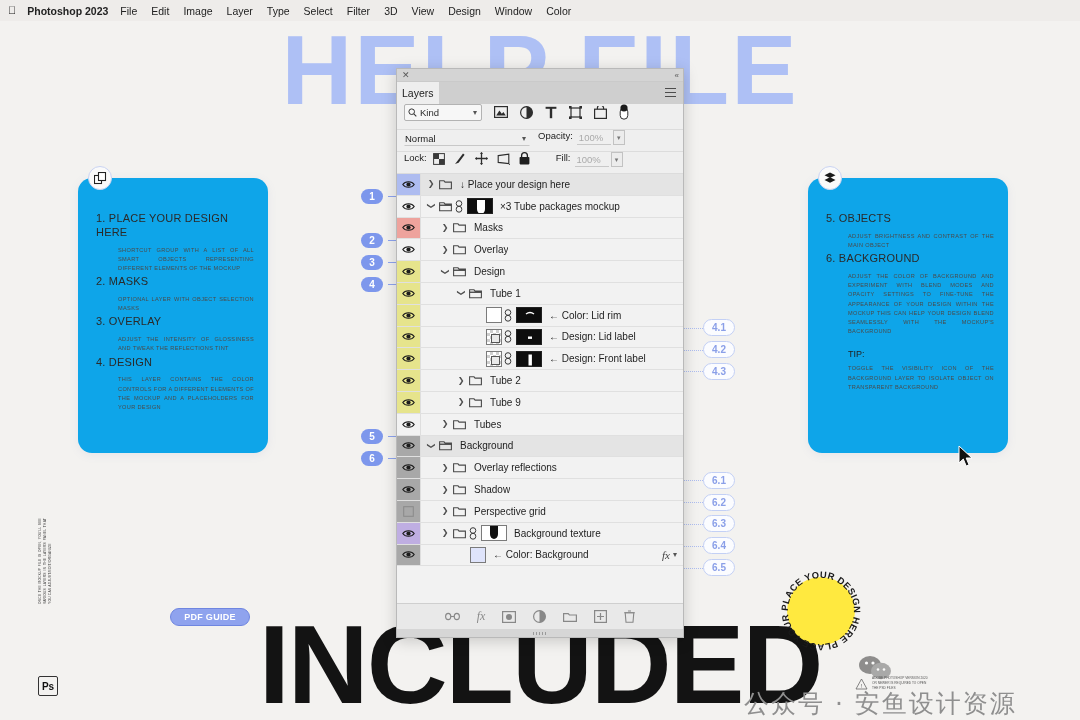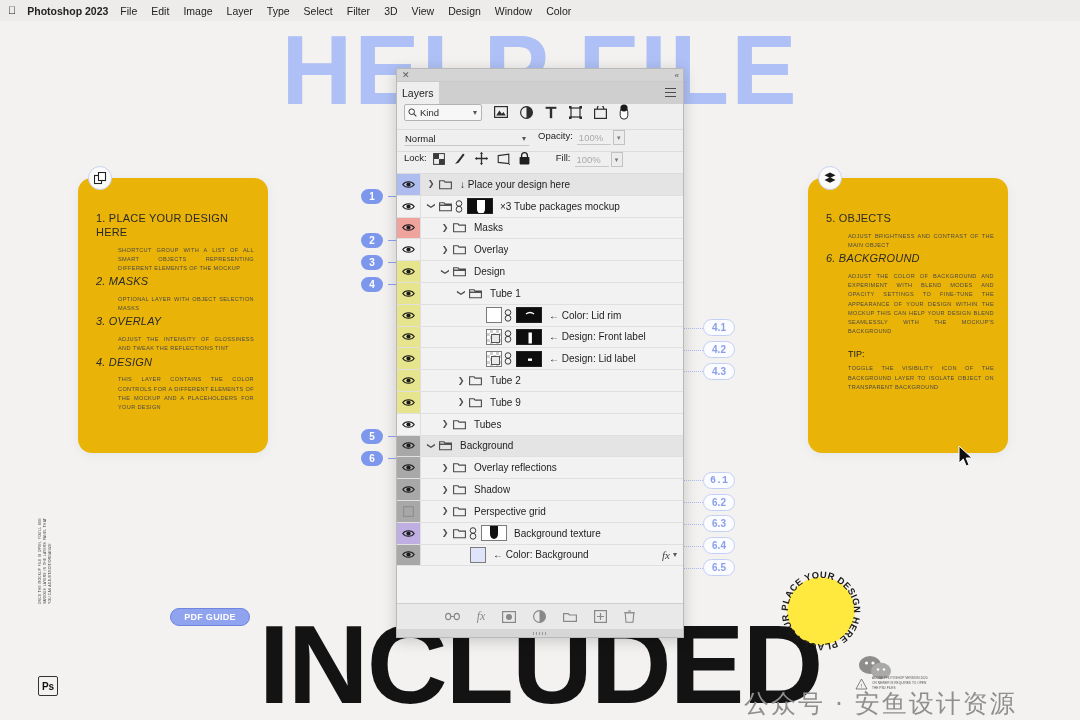--- a/index.html
+++ b/index.html
@@ -42,39 +42,39 @@
     font-size: 112px; font-weight: bold;
     letter-spacing: -2px;
     color: #131313;
     z-index: 6;
     white-space: nowrap;
   }
 
   
   .card {
     position: absolute;
-    background: #eab308;
+    background: #0ea5e9;
     border-radius: 14px;
     box-shadow: 0 2px 10px rgba(120,130,190,0.10);
     z-index: 10;
   }
   #card-left  { left: 78px;  top: 178px; width: 190px; height: 275px; }
   #card-right { left: 808px; top: 178px; width: 200px; height: 275px; }
   .card-badge {
     position: absolute; left: 10px; top: -12px;
     width: 24px; height: 24px; border-radius: 50%;
     background: #fafafa; border: 1px solid #c9d3f2;
     display: flex; align-items: center; justify-content: center;
   }
   .card-inner { padding: 34px 14px 10px 18px; }
   .sec-title {
     font-size: 11px; font-weight: normal; color: #2a2a2a;
     margin: 0 0 6px 0; letter-spacing: 0.2px; line-height: 1.25;
   }
-  .sec-title.spaced { margin-top: 0; font-style: italic; }
+  .sec-title.spaced { margin-top: 0; }
   .sec-body {
     font-size: 5.6px; color: #4a4a4a; line-height: 1.65;
     text-align: justify; letter-spacing: 0.35px;
     margin: 0 0 2px 22px; text-transform: uppercase;
   }
   #card-right .sec-body { margin-left: 22px; }
   .tip-title { font-size: 9px; margin: 13px 0 5px 22px; color: #222; }
 
   
   #sidenote {
@@ -666,24 +666,24 @@
             <span class="thumb-smart"></span>
           </span>
           <span class="linkico">
             <svg width="8" height="13" viewBox="0 0 8 13">
               <rect x="1.2" y="0.7" width="5.6" height="5.6" rx="2.8" fill="none" stroke="#3a3a3a" stroke-width="1"></rect>
               <rect x="1.2" y="6.3" width="5.6" height="5.9" rx="2.8" fill="none" stroke="#3a3a3a" stroke-width="1"></rect>
             </svg>
           </span>
           <span class="thumb dark">
             <svg width="26" height="16" viewBox="0 0 26 16" style="display:block">
-              <rect x="11.5" y="2.5" width="3.4" height="11" fill="#fff"></rect>
-            </svg>
-          </span>
-          <span class="lname">← Design: Front label</span>
+              <rect x="11" y="6.5" width="4" height="2.4" fill="#fff"></rect>
+            </svg>
+          </span>
+          <span class="lname">← Design: Lid label</span>
         </div>
       </div>
       <div class="layer">
         <div class="vis" style="background: rgb(230, 228, 140);">
           <svg width="13" height="9" viewBox="0 0 13 9">
             <path d="M0.8,4.5 C3,0.8 10,0.8 12.2,4.5 C10,8.2 3,8.2 0.8,4.5 Z" fill="none" stroke="#1c1c1c" stroke-width="1.1"></path>
             <circle cx="6.5" cy="4.5" r="2.1" fill="#1c1c1c"></circle>
           </svg>
         </div>
         <div class="layer-body i4">
@@ -692,24 +692,24 @@
             <span class="thumb-smart"></span>
           </span>
           <span class="linkico">
             <svg width="8" height="13" viewBox="0 0 8 13">
               <rect x="1.2" y="0.7" width="5.6" height="5.6" rx="2.8" fill="none" stroke="#3a3a3a" stroke-width="1"></rect>
               <rect x="1.2" y="6.3" width="5.6" height="5.9" rx="2.8" fill="none" stroke="#3a3a3a" stroke-width="1"></rect>
             </svg>
           </span>
           <span class="thumb dark">
             <svg width="26" height="16" viewBox="0 0 26 16" style="display:block">
-              <rect x="11" y="6.5" width="4" height="2.4" fill="#fff"></rect>
-            </svg>
-          </span>
-          <span class="lname">← Design: Lid label</span>
+              <rect x="11.5" y="2.5" width="3.4" height="11" fill="#fff"></rect>
+            </svg>
+          </span>
+          <span class="lname">← Design: Front label</span>
         </div>
       </div>
       <div class="layer">
         <div class="vis" style="background: rgb(230, 228, 140);">
           <svg width="13" height="9" viewBox="0 0 13 9">
             <path d="M0.8,4.5 C3,0.8 10,0.8 12.2,4.5 C10,8.2 3,8.2 0.8,4.5 Z" fill="none" stroke="#1c1c1c" stroke-width="1.1"></path>
             <circle cx="6.5" cy="4.5" r="2.1" fill="#1c1c1c"></circle>
           </svg>
         </div>
         <div class="layer-body i3">
@@ -935,21 +935,21 @@
     <div class="dleader" style="left: 659px; width: 44px; top: 327.7px;"></div>
     <div class="sub-callout" style="left: 703px; top: 319.2px;">4.1</div>
     <div class="dot" style="left: 655px; top: 347.5px;"></div>
     <div class="dleader" style="left: 659px; width: 44px; top: 349.5px;"></div>
     <div class="sub-callout" style="left: 703px; top: 341px;">4.2</div>
     <div class="dot" style="left: 655px; top: 369.3px;"></div>
     <div class="dleader" style="left: 659px; width: 44px; top: 371.3px;"></div>
     <div class="sub-callout" style="left: 703px; top: 362.8px;">4.3</div>
     <div class="dot" style="left: 655px; top: 478.3px;"></div>
     <div class="dleader" style="left: 659px; width: 44px; top: 480.3px;"></div>
-    <div class="sub-callout" style="left: 703px; top: 471.8px; font-family: Liberation Mono, monospace;">6.1</div>
+    <div class="sub-callout" style="left: 703px; top: 471.8px;">6.1</div>
     <div class="dot" style="left: 655px; top: 500.1px;"></div>
     <div class="dleader" style="left: 659px; width: 44px; top: 502.1px;"></div>
     <div class="sub-callout" style="left: 703px; top: 493.6px; text-align: right;">6.2</div>
     <div class="dot" style="left: 655px; top: 521.9px;"></div>
     <div class="dleader" style="left: 659px; width: 44px; top: 523.9px;"></div>
     <div class="sub-callout" style="left: 703px; top: 515.4px;">6.3</div>
     <div class="dot" style="left: 655px; top: 543.7px;"></div>
     <div class="dleader" style="left: 659px; width: 44px; top: 545.7px;"></div>
     <div class="sub-callout" style="left: 703px; top: 537.2px;">6.4</div>
     <div class="dot" style="left: 655px; top: 565.5px;"></div>

